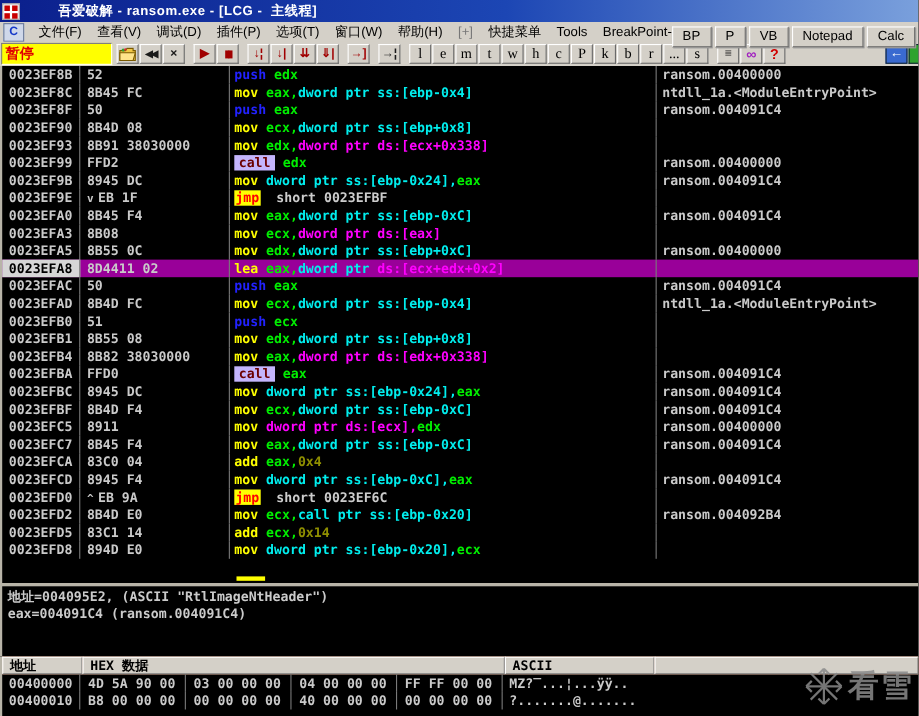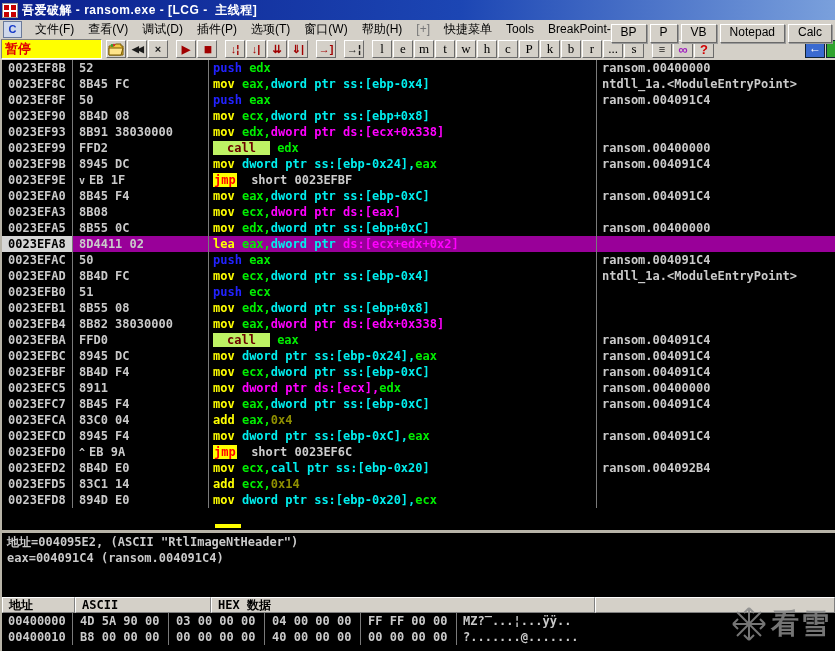--- a/index.html
+++ b/index.html
@@ -4,21 +4,21 @@
 <style>
   html,body{margin:0;padding:0;background:#555;}
   .screen{position:relative;width:835px;height:651px;background:#d4d0c8;overflow:hidden;
           font-family:"Liberation Sans",sans-serif;}
   
   .titlebar{height:20px;display:flex;align-items:center;
             background:linear-gradient(90deg,#0b1f8c 0%,#1c46b4 55%,#7aa0dc 100%);}
   .app-icon{width:16px;height:15px;margin:0 4px 0 2px;background:#fff;border:1px solid #999;
             display:flex;flex-wrap:wrap;align-items:center;justify-content:center;box-sizing:border-box;}
   .app-icon b{width:5px;height:5px;background:#c80000;margin:1px;display:block;}
-  .title-text{color:#fff;font-weight:bold;font-size:12px;white-space:pre;letter-spacing:.5px;}
+  .title-text{color:#fff;font-weight:bold;font-size:12px;white-space:pre;letter-spacing:.5px;margin-left:31px;}
   
   .menubar{height:18px;display:flex;align-items:center;background:#d4d0c8;font-size:12px;position:relative;}
   .sysico{width:17px;height:15px;margin:0 6px 0 3px;background:#cfd8ea;border:1px solid #6a7a9a;
           color:#1538c8;font-weight:bold;font-size:11px;text-align:center;line-height:14px;}
   .menu-item{padding:0 7px;white-space:pre;cursor:default;}
   .menu-item.dim{color:#777;}
   .menu-buttons{position:absolute;top:4px;right:3px;display:flex;gap:3px;z-index:5;}
   .mbtn{height:17px;padding:0 9px;background:#d4d0c8;border:1px solid;line-height:15px;
         border-color:#ffffff #6a6a6a #6a6a6a #ffffff;box-shadow:1px 1px 0 #9a9a9a;font-size:12px;}
   
@@ -51,21 +51,21 @@
   .c-instr{width:388px;padding-left:4px;border-right:1px solid #7a7a7a;box-sizing:border-box;}
   .c-comm{flex:1;padding-left:5px;color:#cacaca;overflow:hidden;}
   .jarrow{color:#cacaca;margin-right:4px;font-size:10px;}
   .tk-p{color:#2222ff;}
   .tk-m{color:#ffff00;}
   .tk-r{color:#00ee00;}
   .tk-s{color:#00eeee;}
   .tk-d{color:#ff00ff;}
   .tk-i{color:#8f8f00;}
   .tk-t{color:#cccccc;}
-  .tk-c{color:#6b0000;background:#bef264;padding:0 14px;}
+  .tk-c{color:#6b0000;background:#c4b5fd;padding:0 4px;}
   .tk-j{color:#ff0000;background:#ffff00;padding:0 1px;}
   .drow.sel{background:#990099;}
   .drow.sel .c-addr{background:#d6d6d6;color:#000;}
   .partial-jmp{position:absolute;bottom:2px;left:213px;width:26px;height:4px;background:#ffff00;}
   
   .infopane{height:67px;background:#000;border-top:3px solid #b8b4a8;border-left:2px solid #b8b4a8;
             box-sizing:border-box;padding-top:1px;}
   .info-line{height:16px;line-height:16px;color:#cacaca;padding-left:5px;white-space:pre;}
   
   .dump{height:54px;background:#000;position:relative;}
@@ -216,22 +216,22 @@
   </div>
 
   <div class="infopane mono" id="infopane">
       <div class="info-line">地址=004095E2, (ASCII "RtlImageNtHeader")</div>
       <div class="info-line">eax=004091C4 (ransom.004091C4)</div>
     </div>
 
   <div class="dump mono" id="dump">
       <div class="dump-header">
         <span class="dh addr">地址</span>
+        <span class="dh hex">HEX 数据</span>
         <span class="dh ascii">ASCII</span>
-        <span class="dh hex">HEX 数据</span>
         <span class="dh rest"></span>
       </div>
       <div class="dump-row"><span class="dc-addr">00400000</span><span class="dc-hex">4D 5A 90 00</span><span class="dc-hex">03 00 00 00</span><span class="dc-hex">04 00 00 00</span><span class="dc-hex">FF FF 00 00</span><span class="dc-ascii">MZ?‾...¦...ÿÿ..</span></div>
       <div class="dump-row"><span class="dc-addr">00400010</span><span class="dc-hex">B8 00 00 00</span><span class="dc-hex">00 00 00 00</span><span class="dc-hex">40 00 00 00</span><span class="dc-hex">00 00 00 00</span><span class="dc-ascii">?.......@.......</span></div>
     </div>
 
   <div class="watermark">
     <svg width="36" height="36" viewBox="0 0 36 36">
       <g stroke="#8a8a8a" stroke-width="2" fill="none">
         <line x1="18" y1="2" x2="18" y2="34"></line>

